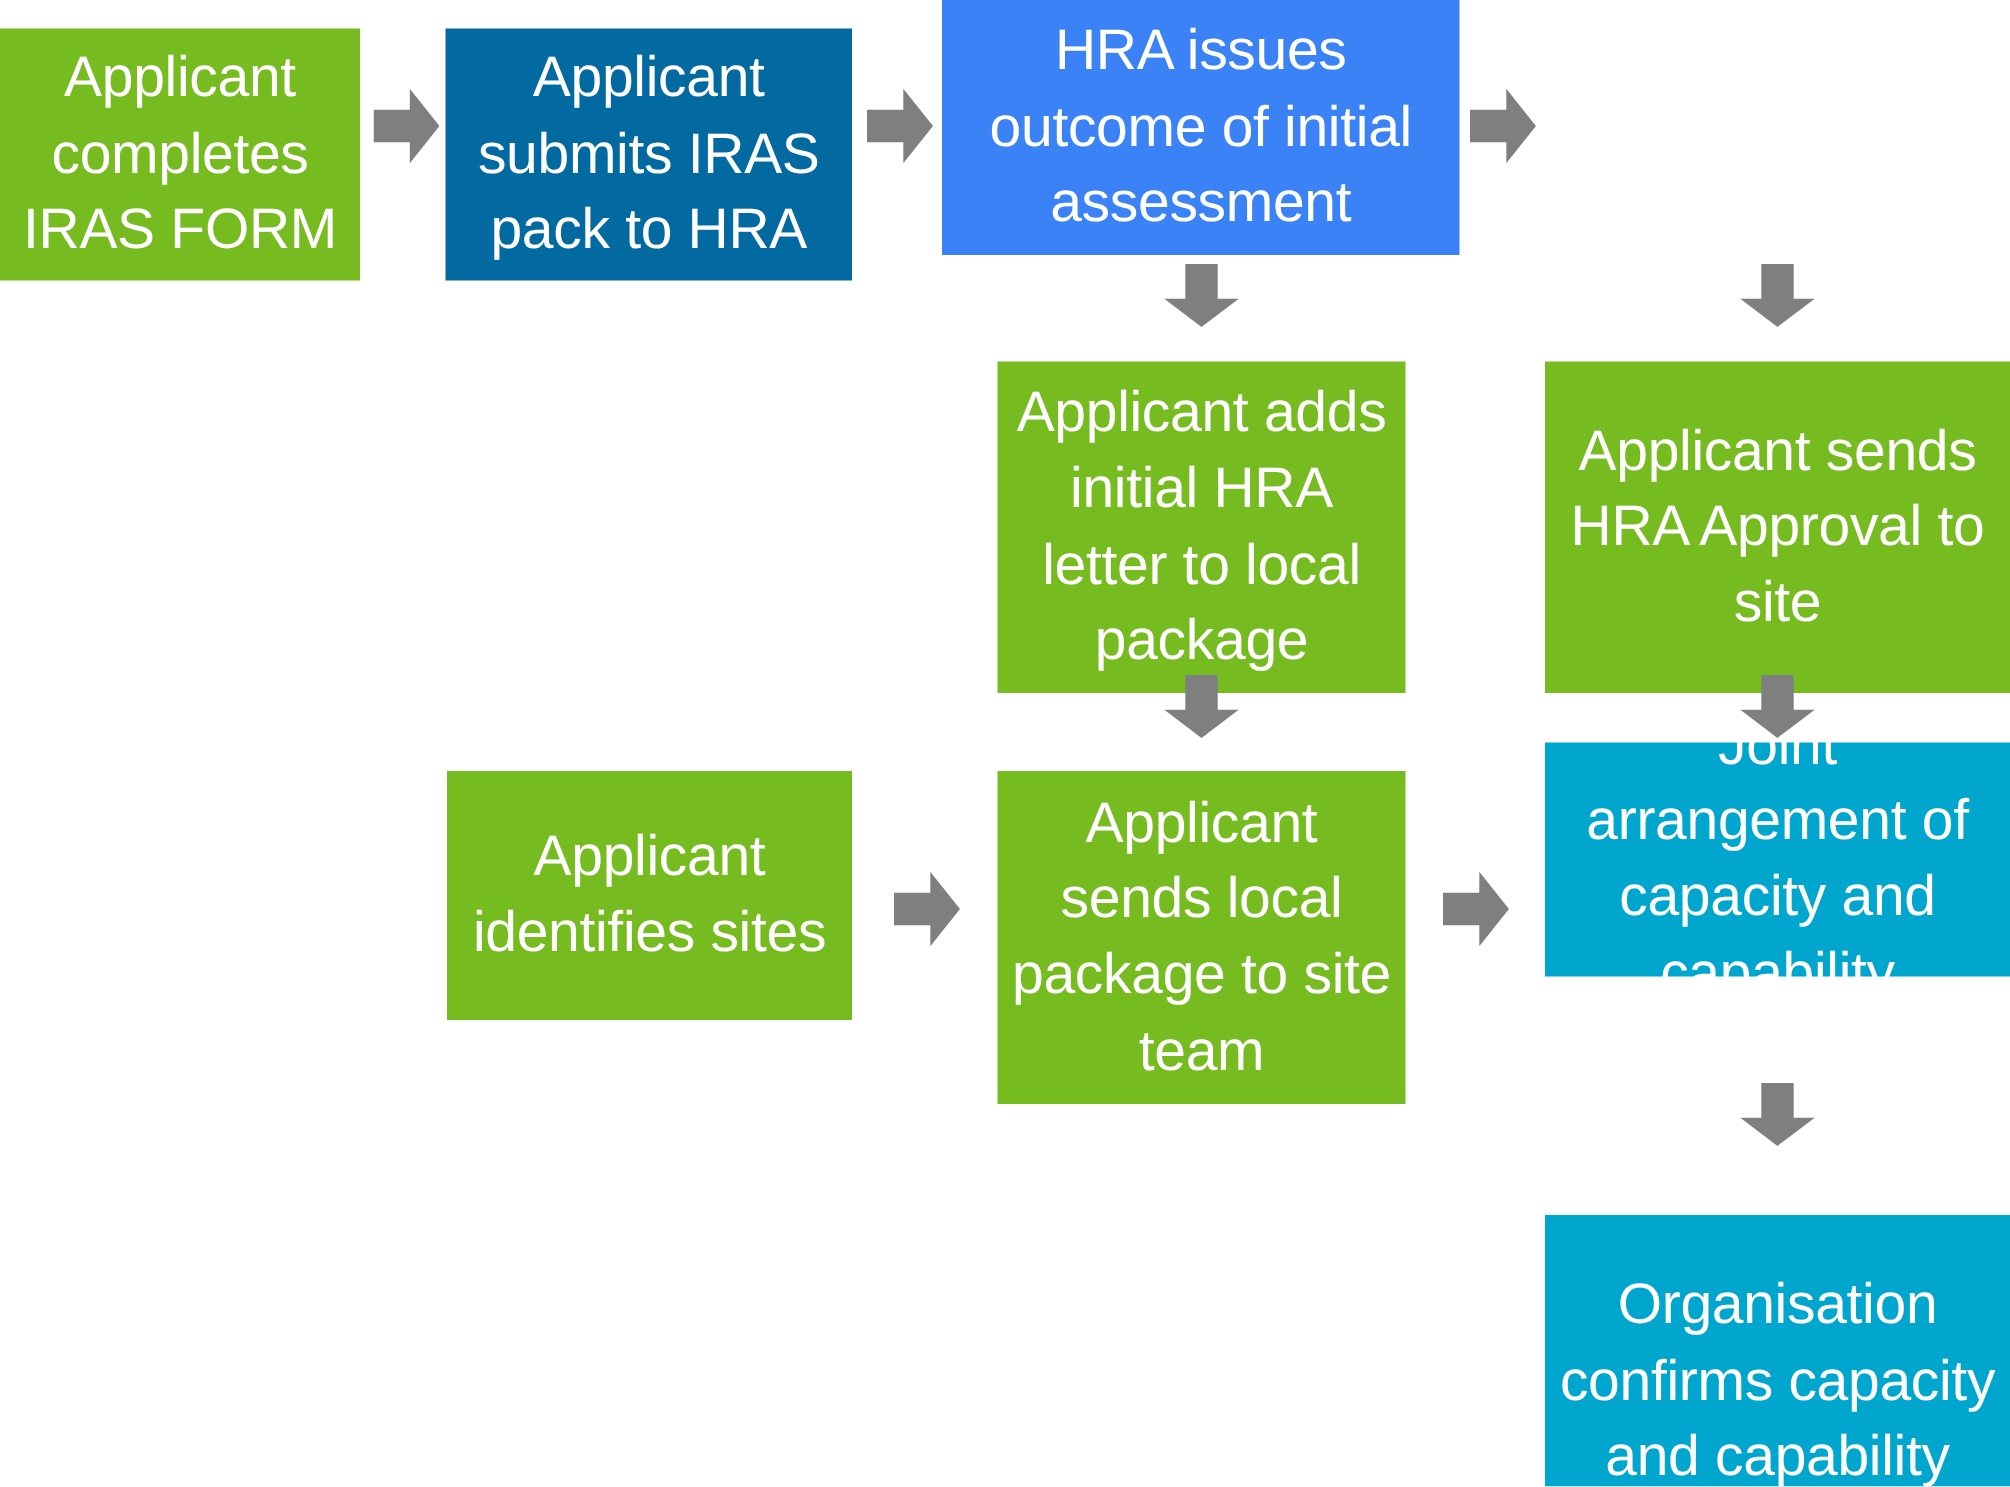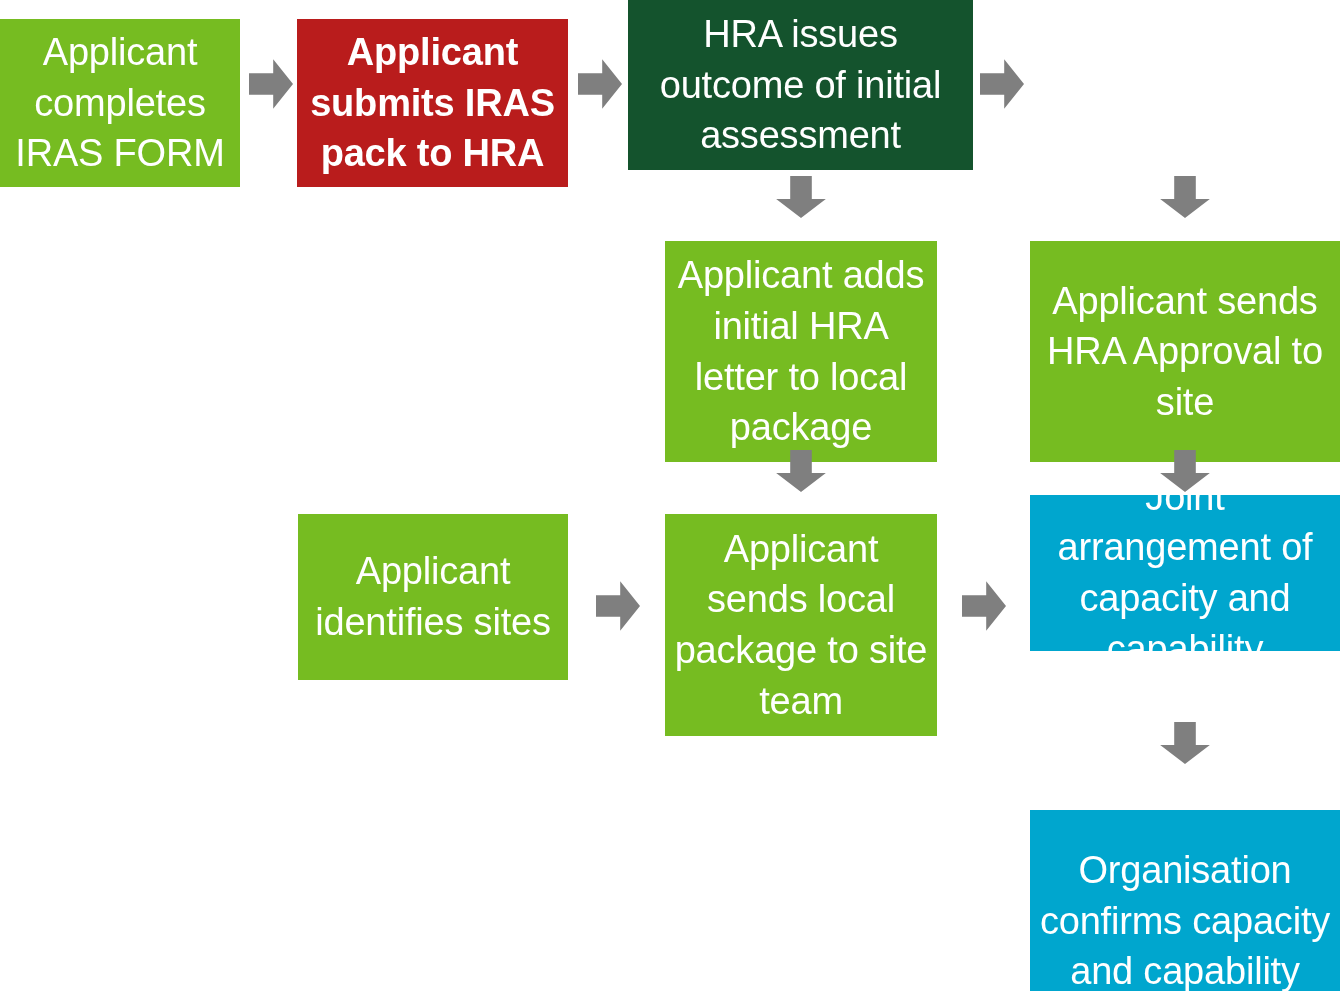--- a/index.html
+++ b/index.html
@@ -44,24 +44,24 @@
   }
   .arrow svg { display: block; }
 </style>
 </head>
 <body>
 
 <div id="canvas">
     <div class="node green" style="left: 0px; top: 0px; width: 240px; height: 168px; background: rgb(118, 188, 33);">
       <span class="label">Applicant completes IRAS FORM</span>
     </div>
-    <div class="node green" style="left: 297px; top: 0px; width: 271px; height: 168px; background: #b91c1c; font-weight: bold;">
+    <div class="node green" style="left: 297px; top: 0px; width: 271px; height: 168px; background: #0369a1;">
       <span class="label">Applicant submits IRAS pack to HRA</span>
     </div>
-    <div class="node magenta" style="left: 628px; top: 0px; width: 345px; height: 170px; background: #14532d;">
+    <div class="node magenta" style="left: 628px; top: 0px; width: 345px; height: 170px; background: #3b82f6;">
       <span class="label">HRA issues outcome of initial assessment</span>
     </div>
     <div class="node green" style="left: 665px; top: 222px; width: 272px; height: 221px; background: rgb(118, 188, 33);">
       <span class="label">Applicant adds initial HRA letter to local package</span>
     </div>
     <div class="node green" style="left: 1030px; top: 222px; width: 310px; height: 221px; background: rgb(118, 188, 33);">
       <span class="label">Applicant sends HRA Approval to site</span>
     </div>
     <div class="node green" style="left: 298px; top: 495px; width: 270px; height: 166px; background: rgb(118, 188, 33);">
       <span class="label">Applicant identifies sites</span>

